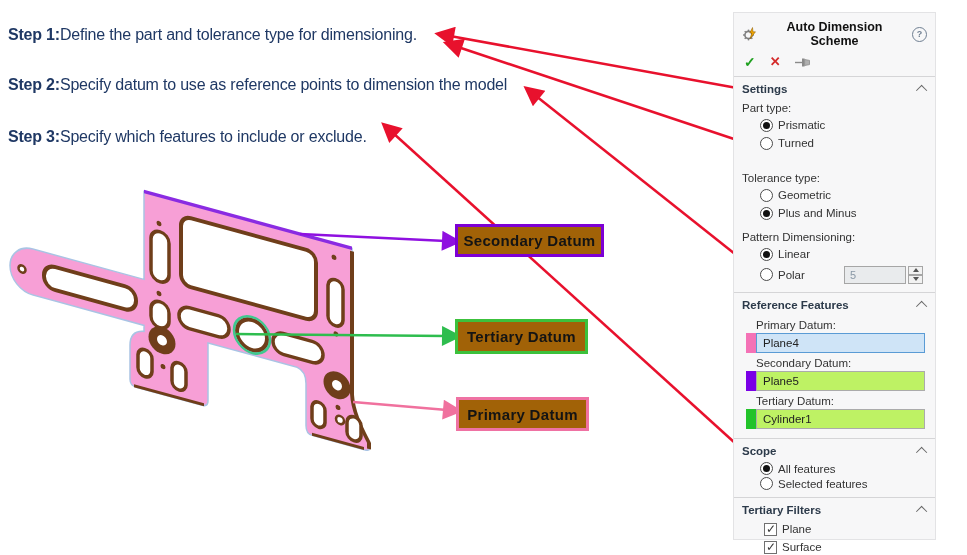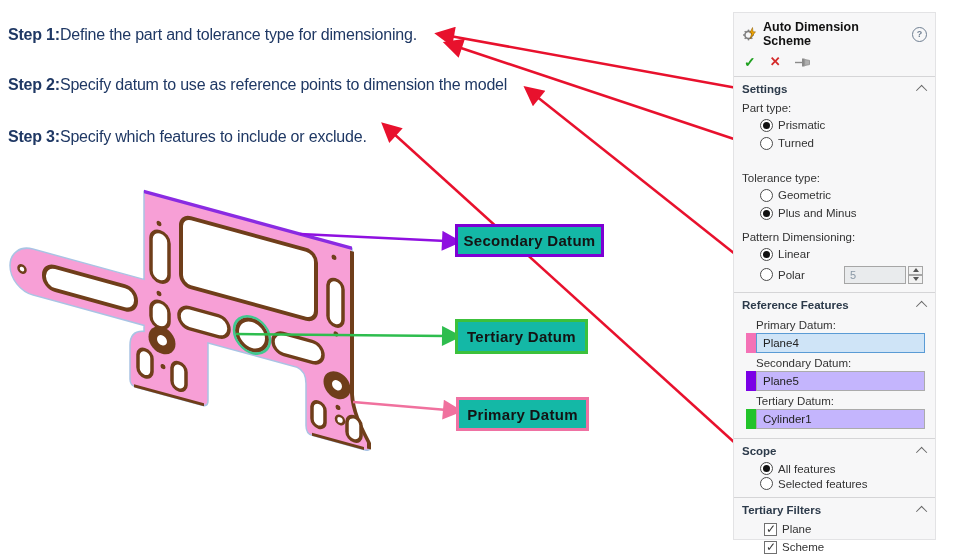--- a/index.html
+++ b/index.html
@@ -10,33 +10,33 @@
   
   .step{
     position:absolute;left:8px;font-size:16px;color:#1f3864;
     letter-spacing:-0.2px;white-space:nowrap;z-index:3;
   }
   .step .b{font-weight:bold;}
   
   #gfx{position:absolute;left:0;top:0;z-index:1;}
   
   .datum-box{
-    position:absolute;background:#14b8a6;display:flex;align-items:center;justify-content:center;
+    position:absolute;background:#a16207;display:flex;align-items:center;justify-content:center;
     font-size:15px;font-weight:600;color:#141414;letter-spacing:.3px;z-index:3;white-space:nowrap;
   }
   #box-secondary{left:455px;top:224px;width:143px;height:27px;border:3px solid #7d00d4;}
   #box-tertiary {left:455px;top:319px;width:127px;height:29px;border:3px solid #3cc13c;}
   #box-primary  {left:456px;top:397px;width:127px;height:28px;border:3px solid #ef72a3;}
   
   #panel{
     position:absolute;left:733px;top:12px;width:203px;height:528px;background:#f7f7f8;
     z-index:2;font-size:11.5px;color:#333;box-sizing:border-box;border:1px solid #e3e3e5;
   }
   .p-header{display:flex;align-items:center;gap:6px;padding:7px 8px 3px 8px;}
-  .p-title{font-weight:bold;font-size:12.5px;color:#111;flex:1;}
+  .p-title{font-weight:bold;font-size:12.5px;color:#111;flex:1;text-align:center;}
   .helpicon{
     width:13px;height:13px;border:1.4px solid #6f7f92;border-radius:50%;color:#6f7f92;
     font-size:9px;font-weight:bold;display:flex;align-items:center;justify-content:center;flex:none;
   }
   .p-toolbar{display:flex;align-items:center;gap:14px;padding:5px 10px 8px 10px;border-bottom:1px solid #d5d5d7;}
   .tb-check{color:#21a121;font-size:14px;font-weight:bold;line-height:12px;}
   .tb-close{color:#d42a2a;font-size:13px;font-weight:bold;line-height:12px;}
   .section-h{
     display:flex;align-items:center;padding:6px 8px 4px 8px;font-weight:bold;color:#2c3razor4a;color:#2c3a4a;
   }
@@ -53,21 +53,21 @@
   .spin-wrap{margin-left:auto;margin-right:4px;display:flex;}
   .spin-box{width:62px;height:18px;background:#e9ebed;border:1px solid #a6a6a6;color:#8a98a6;
             font-size:11px;display:flex;align-items:center;padding-left:5px;box-sizing:border-box;}
   .spin-btns{display:flex;flex-direction:column;margin-left:2px;}
   .spin-btn{width:15px;height:9px;border:1px solid #a6a6a6;background:#f2f2f2;display:flex;align-items:center;justify-content:center;box-sizing:border-box;}
   .tri-up{width:0;height:0;border-left:3px solid transparent;border-right:3px solid transparent;border-bottom:4px solid #555;}
   .tri-dn{width:0;height:0;border-left:3px solid transparent;border-right:3px solid transparent;border-top:4px solid #555;}
   .datum-lbl{padding:4px 8px 2px 22px;}
   .field-row{display:flex;align-items:center;margin:0 10px 0 12px;height:20px;border-radius:10px;}
   .swatch{width:10px;height:20px;flex:none;}
-  .field{flex:1;height:20px;box-sizing:border-box;border:1px solid #ababab;background:#c4b5fd;
+  .field{flex:1;height:20px;box-sizing:border-box;border:1px solid #ababab;background:#bef264;
          display:flex;align-items:center;padding-left:6px;font-size:11.5px;color:#222;}
   .field.sel{background:#cfe4f7;border:1.5px solid #5a9bd5;}
 </style>
 </head>
 <body>
 
 <svg id="gfx" width="967" height="555" viewBox="0 0 967 555">
   <defs>
     <marker id="mRed" viewBox="0 0 10 10" refX="2" refY="5" markerWidth="9" markerHeight="8" orient="auto">
         <path d="M0,0 L10,5 L0,10 Z" fill="#e8112d"></path>
@@ -269,20 +269,20 @@
   <div class="section-h">
     <span class="t">Tertiary Filters</span>
     <span class="chev"></span>
   </div>
   <div class="opt-row" style="padding-left:30px">
     <span class="checkbox on"></span>
     <span>Plane</span>
   </div>
   <div class="opt-row" style="padding-left:30px">
     <span class="checkbox on"></span>
-    <span>Scheme</span>
+    <span>Surface</span>
   </div>
   <div class="opt-row" style="padding-left:30px">
     <span class="checkbox on"></span>
     <span>Cone</span>
   </div>
 
 </div>
 
 </body></html>

